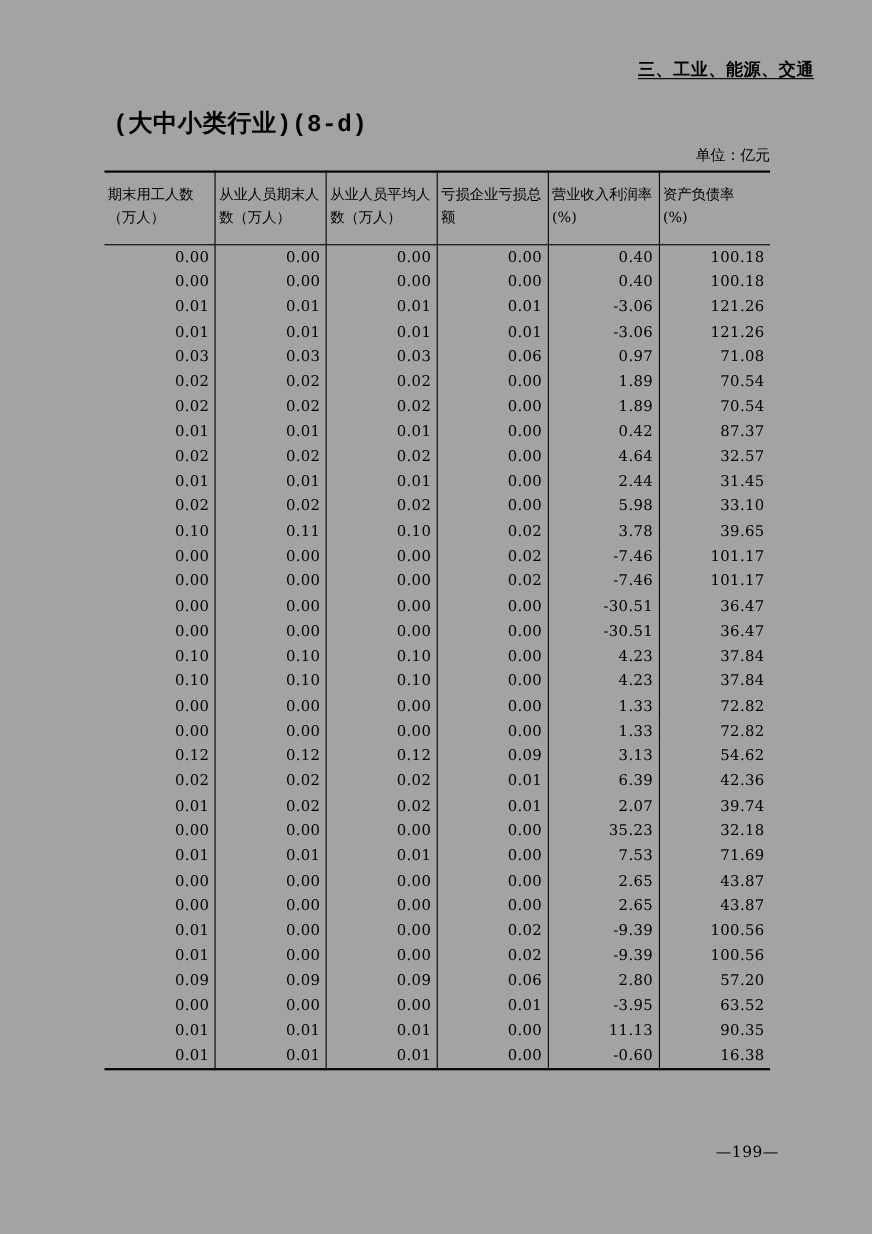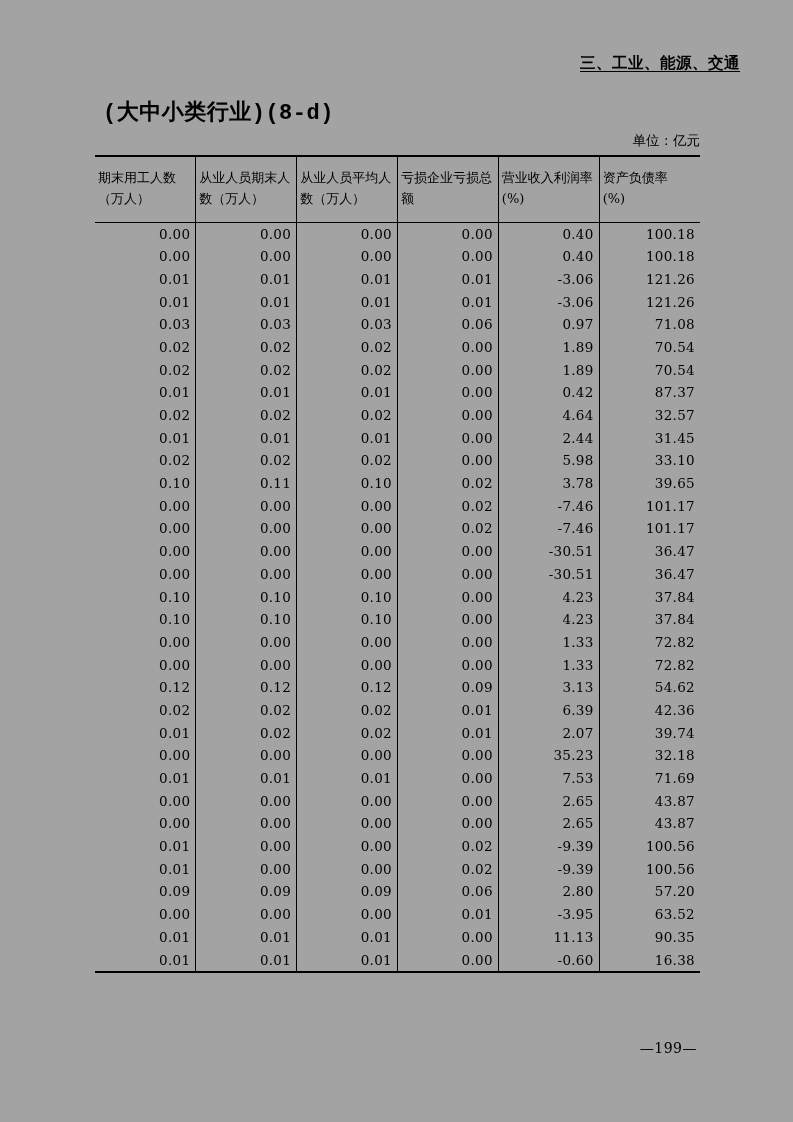--- a/index.html
+++ b/index.html
@@ -75,21 +75,21 @@
     padding: 0 5px 0 0;
     height: 22.68px;
     line-height: 22.68px;
     letter-spacing: 0.3px;
     white-space: nowrap;
     overflow: hidden;
   }
   .page-number {
     position: absolute;
     top: 1040px;
-    right: 96px;
+    right: 85px;
     font-size: 14px;
     letter-spacing: 0.5px;
   }
 </style>
 </head>
 <body>
 
 <div class="page">
 
   <div class="section-header">三、工业、能源、交通</div>

